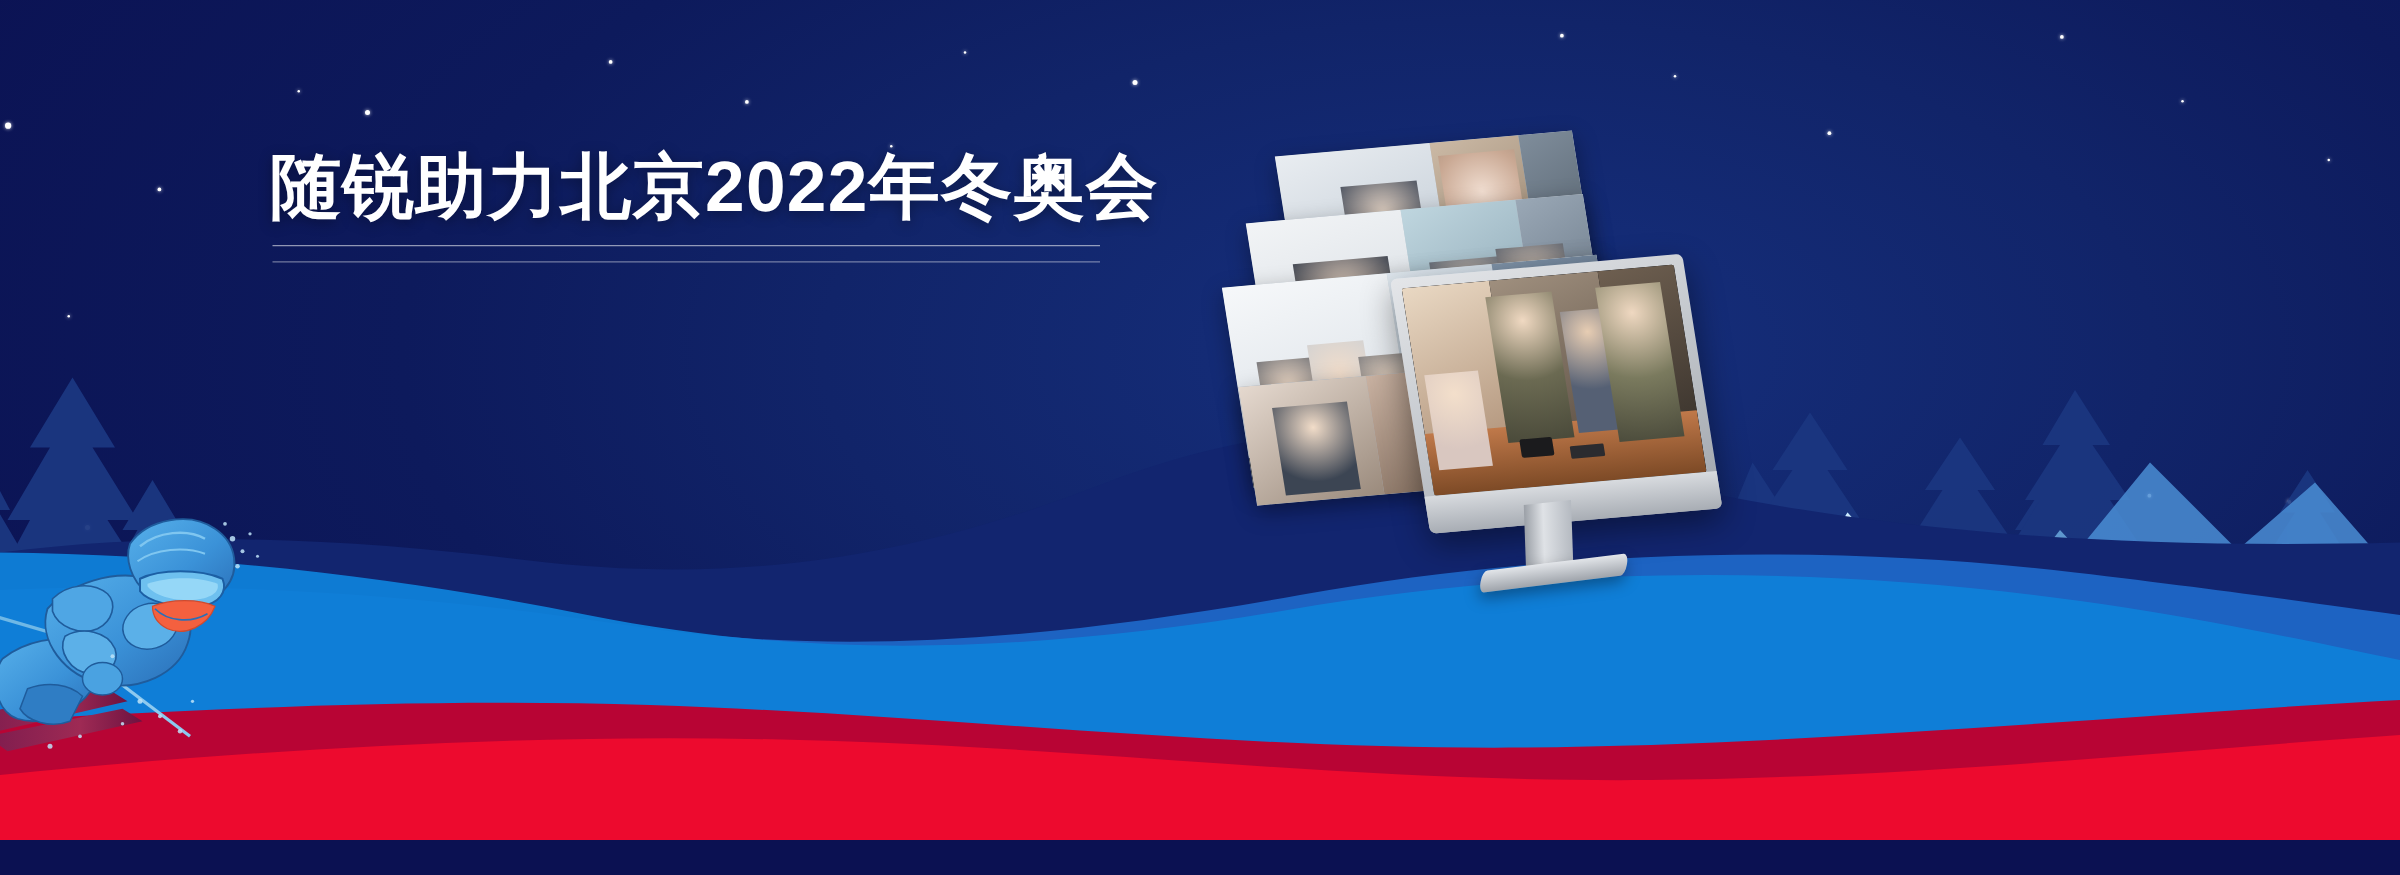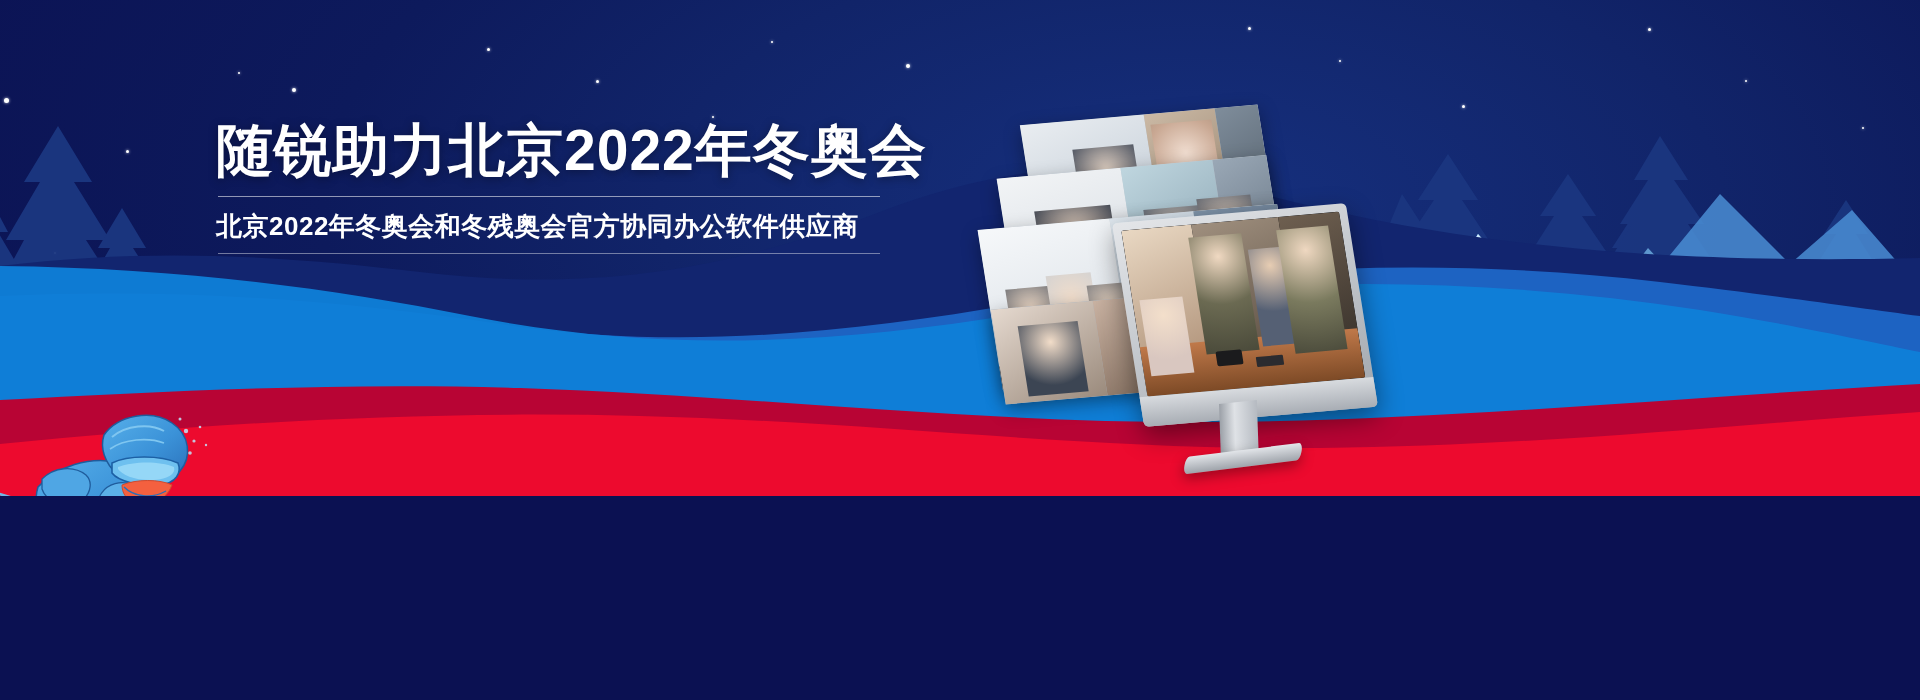--- a/index.html
+++ b/index.html
@@ -1,20 +1,20 @@
 <!DOCTYPE html>
 <html><head>
 <meta charset="utf-8">
 <style>
   * { margin:0; padding:0; box-sizing:border-box; }
   html,body { width:1920px; height:700px; overflow:hidden; background:#0b1152; }
   body { font-family:"Liberation Sans","DejaVu Sans",sans-serif; }
 
   #banner{
-    position:relative; width:1920px; height:496px; overflow:hidden;
+    position:relative; width:1920px; height:672px; overflow:hidden;
     background:
       radial-gradient(ellipse 1400px 700px at 62% 42%, #16307e 0%, #112469 38%, #0d1a5c 62%, #0b1253 100%),
       linear-gradient(180deg,#0a0f4a 0%, #0c1559 30%, #10236c 70%, #143079 100%);
   }
 
   
   .star{ position:absolute; background:#ffffff; border-radius:50%;
          box-shadow:0 0 3px rgba(255,255,255,.85); }
 
   
@@ -323,17 +323,16 @@
       <div style="position:absolute; left:56px; top:238px; width:118px; height:17px;
                   background:linear-gradient(180deg,#e2e5e9,#9ea3aa);
                   border-radius:4px/8px; transform:rotate(-7deg) skewX(-16deg);
                   box-shadow:0 5px 12px rgba(0,0,0,.35);"></div>
     </div>
   </div>
 
   <div class="copy">
     <h1 class="headline">随锐助力北京2022年冬奥会</h1>
     <div class="rule"></div>
-    <div class="subline">北京2022年冬奥会和冬残奥会官方协同办公软件供应商</div>
     <div class="rule2"></div>
   </div>
 
 </div>
 
 </body></html>

